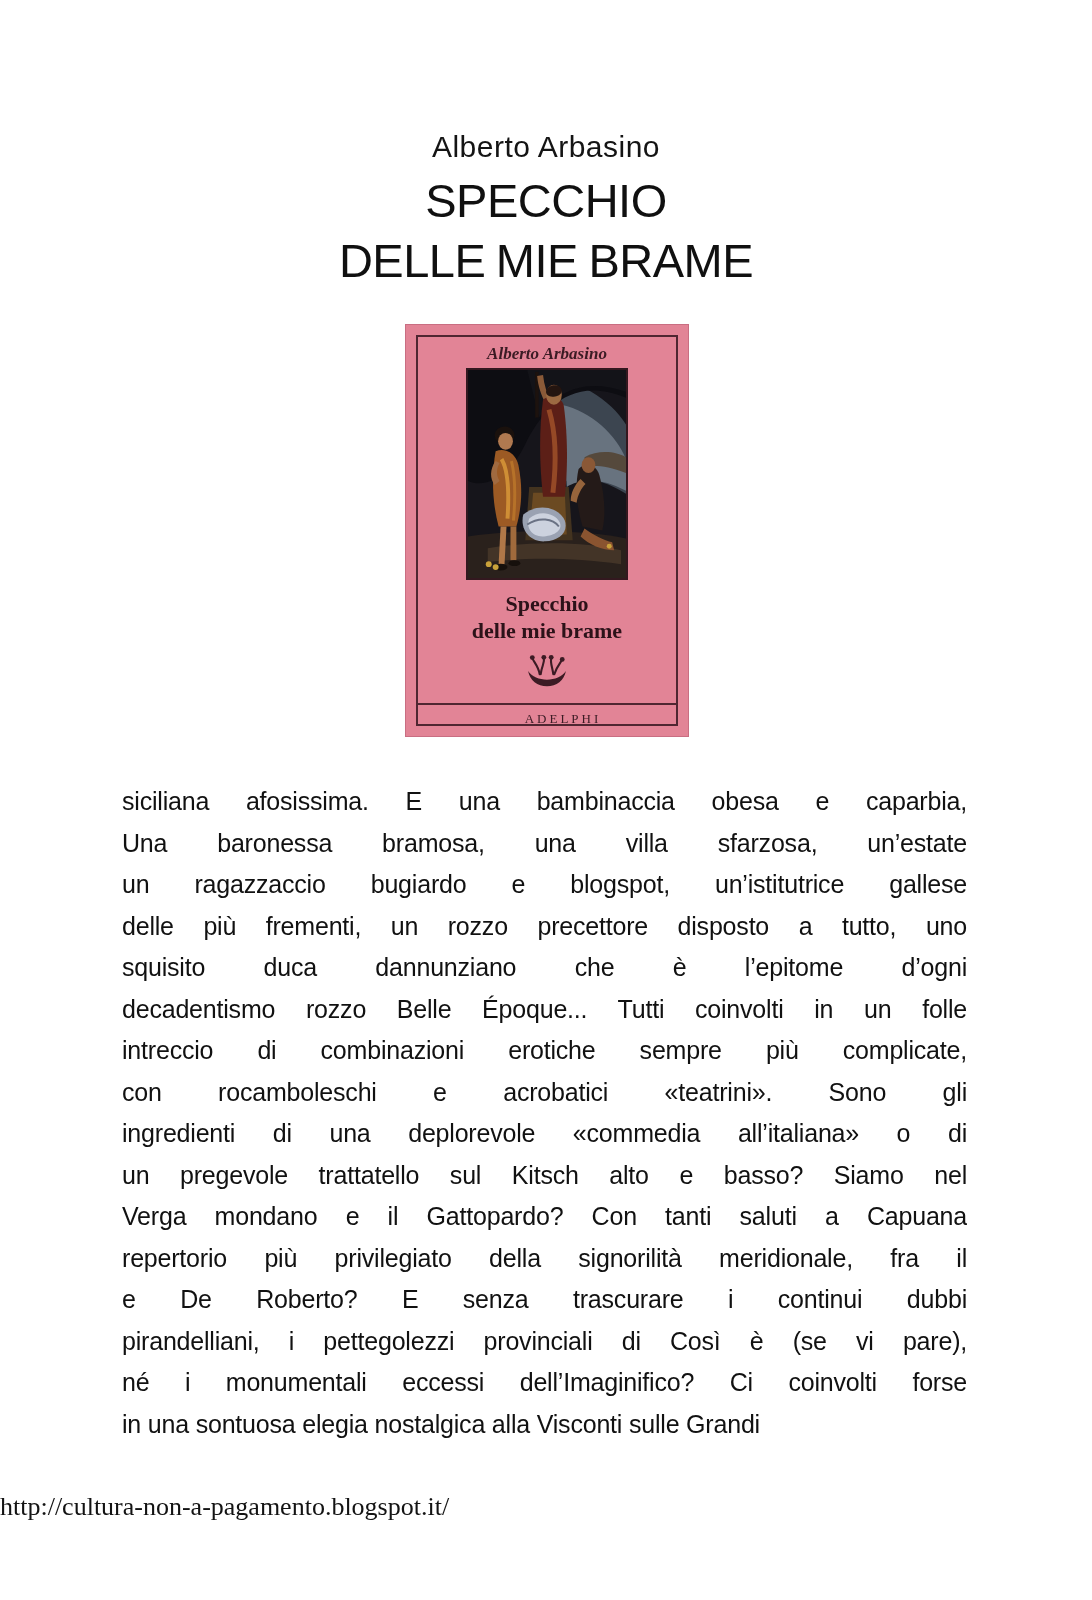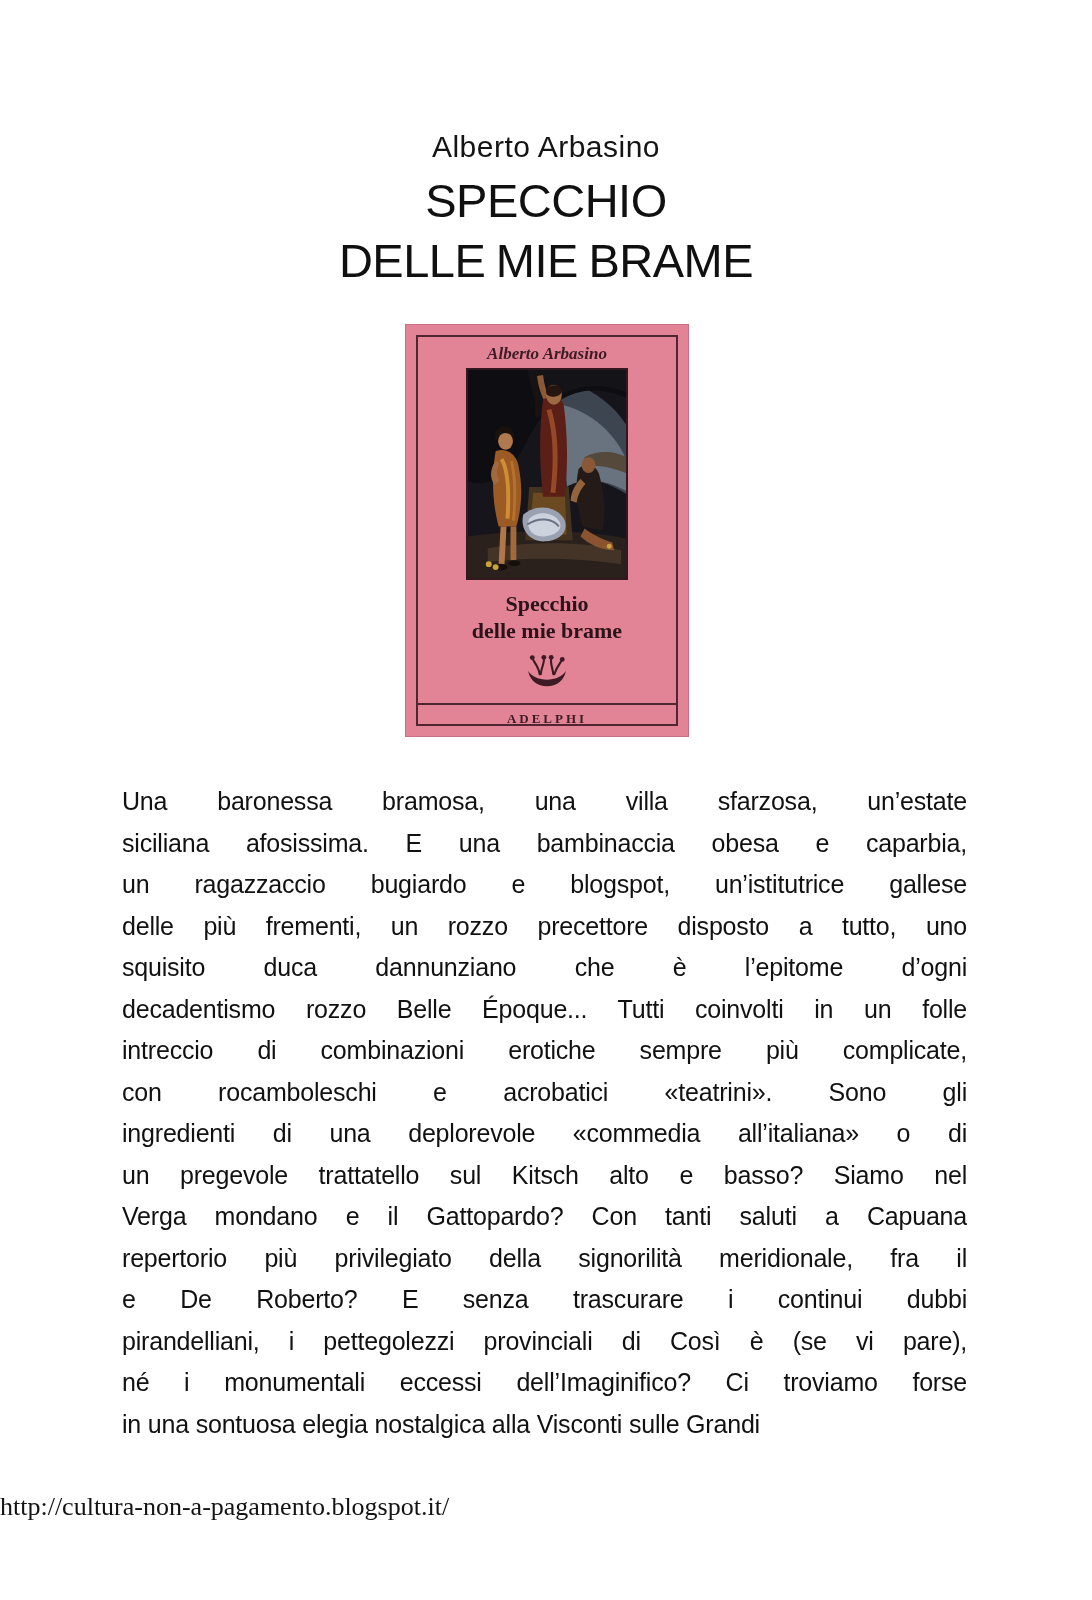--- a/index.html
+++ b/index.html
@@ -84,24 +84,24 @@
     transform: translateX(-50%);
   }
   .cover-logo svg { display: block; width: 100%; height: 100%; }
   .cover-rule {
     position: absolute;
     top: 379px; left: 11px; right: 11px;
     border-top: 2px solid #4f2631;
   }
   .cover-publisher {
     position: absolute;
-    top: 387px; left: 0; width: 100%;
-    text-align: center;
-    font-family: "Liberation Serif", serif;
-    font-weight: bold;
+    top: 387px; left: 16px; width: 100%;
+    text-align: center;
+    font-family: "Liberation Serif", serif;
+    font-weight: normal;
     font-size: 13px;
     letter-spacing: 3px;
     color: #3b1b24;
   }
 
   
   .description {
     position: absolute;
     top: 781px; left: 122px;
     width: 845px;
@@ -216,33 +216,33 @@
           <path d="M2 16 C9 27 31 27 38 16 C36.5 25 29 30.5 20 30.5 C11 30.5 3.5 25 2 16 Z"></path>
         </g>
       </svg>
     </div>
 
     <div class="cover-rule"></div>
     <div class="cover-publisher">ADELPHI</div>
   </div>
 
   <div class="description">
+      <div class="desc-line">siciliana afosissima. E una bambinaccia obesa e caparbia,</div>
       <div class="desc-line">Una baronessa bramosa, una villa sfarzosa, un’estate</div>
-      <div class="desc-line">siciliana afosissima. E una bambinaccia obesa e caparbia,</div>
       <div class="desc-line">un ragazzaccio bugiardo e blogspot, un’istitutrice gallese</div>
       <div class="desc-line">delle più frementi, un rozzo precettore disposto a tutto, uno</div>
       <div class="desc-line">squisito duca dannunziano che è l’epitome d’ogni</div>
       <div class="desc-line">decadentismo rozzo Belle Époque... Tutti coinvolti in un folle</div>
       <div class="desc-line">intreccio di combinazioni erotiche sempre più complicate,</div>
       <div class="desc-line">con rocamboleschi e acrobatici «teatrini». Sono gli</div>
       <div class="desc-line">ingredienti di una deplorevole «commedia all’italiana» o di</div>
       <div class="desc-line">un pregevole trattatello sul Kitsch alto e basso? Siamo nel</div>
       <div class="desc-line">Verga mondano e il Gattopardo? Con tanti saluti a Capuana</div>
       <div class="desc-line">repertorio più privilegiato della signorilità meridionale, fra il</div>
       <div class="desc-line">e De Roberto? E senza trascurare i continui dubbi</div>
       <div class="desc-line">pirandelliani, i pettegolezzi provinciali di Così è (se vi pare),</div>
-      <div class="desc-line">né i monumentali eccessi dell’Imaginifico? Ci troviamo forse</div>
+      <div class="desc-line">né i monumentali eccessi dell’Imaginifico? Ci coinvolti forse</div>
       <div class="desc-line last">in una sontuosa elegia nostalgica alla Visconti sulle Grandi</div>
     </div>
 
   <div class="footer-url">http://cultura-non-a-pagamento.blogspot.it/</div>
 
 </div>
 
 </body></html>

